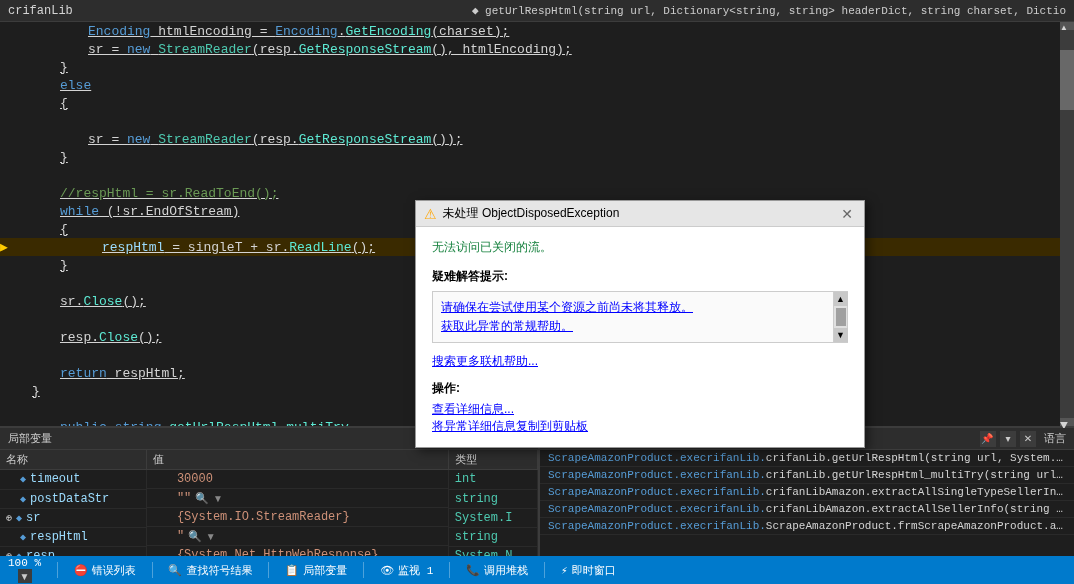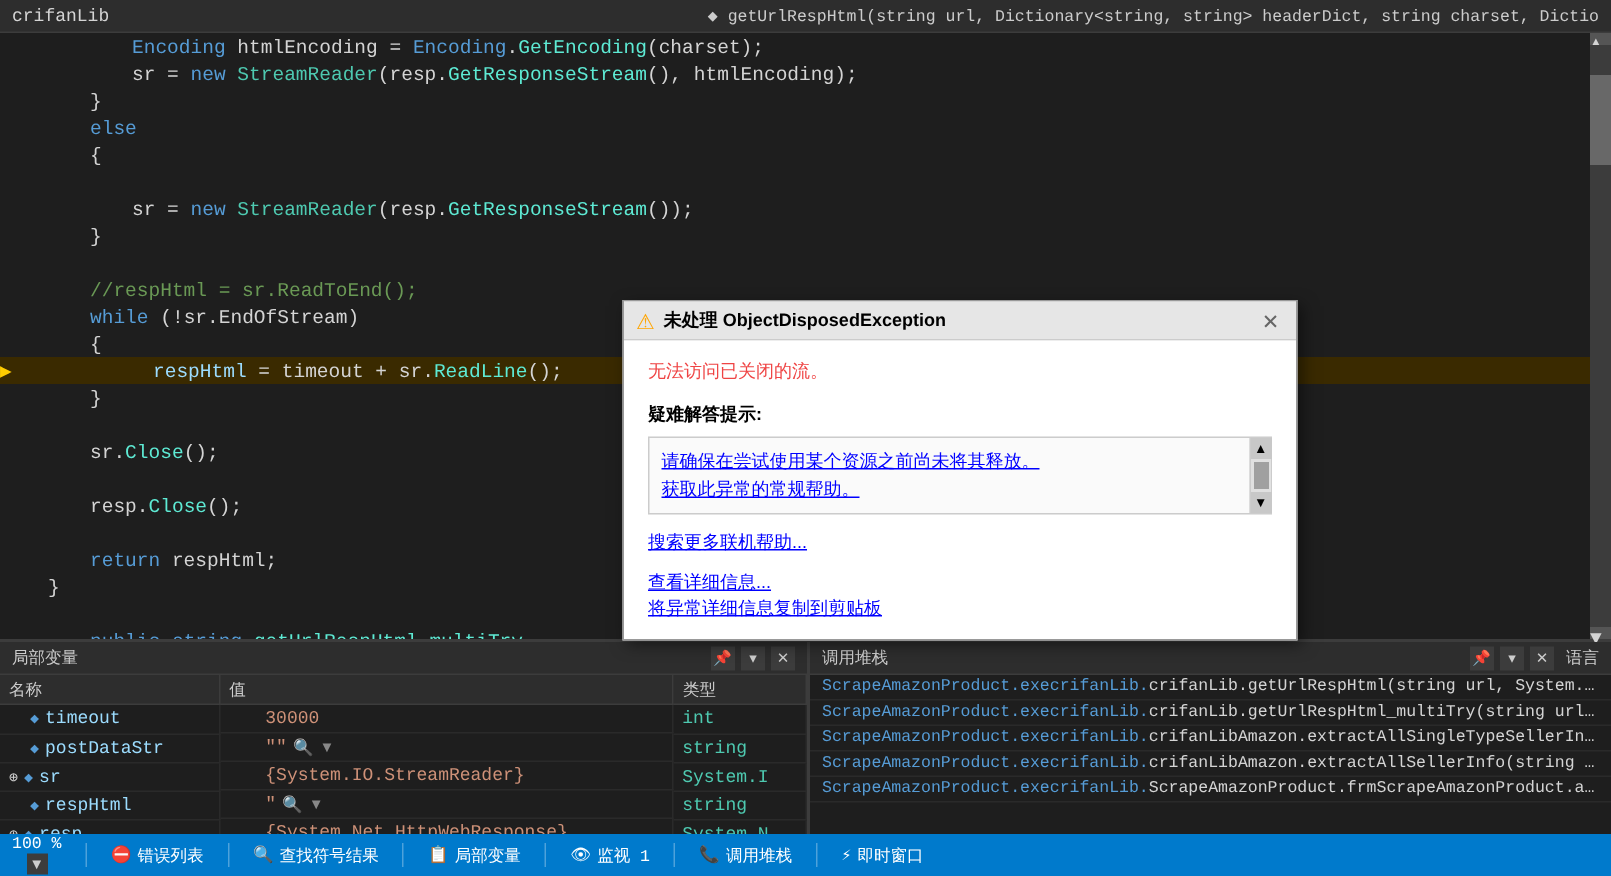--- a/index.html
+++ b/index.html
@@ -33,20 +33,21 @@
       flex: 1;
       text-align: right;
       color: #cccccc;
       font-size: 11px;
     }
 
     
     .main-content {
       display: flex;
       height: calc(584px - 22px - 130px - 28px);
+      text-decoration: underline;
     }
 
     
     .editor {
       flex: 1;
       background: #1e1e1e;
       position: relative;
       overflow: hidden;
     }
 
@@ -229,21 +230,21 @@
       color: #000;
       font-family: 'Segoe UI', Arial, sans-serif;
     }
     .dialog-title-icon {
       color: #ffa500;
       margin-right: 6px;
       font-size: 14px;
     }
     .dialog-title-text {
       flex: 1;
-      font-weight: bold;
+      font-weight: normal;
     }
     .dialog-close-btn {
       width: 18px;
       height: 18px;
       background: transparent;
       border: none;
       cursor: pointer;
       font-size: 14px;
       color: #666;
       display: flex;
@@ -255,21 +256,21 @@
       padding: 12px 16px;
       font-family: 'Segoe UI', Arial, sans-serif;
       font-size: 12px;
       color: #000;
       background: #fff;
     }
 
     .dialog-exception-msg {
       font-size: 12px;
       margin-bottom: 12px;
-      color: #ef4444;
+      color: #15803d;
     }
 
     .dialog-section-title {
       font-weight: bold;
       color: #000;
       margin-bottom: 6px;
       font-size: 12px;
     }
 
     .dialog-hint-box {
@@ -376,21 +377,21 @@
       <div class="code-line"><span style="display: inline-block; width: 56px;"></span><span class="plain">}</span></div>
       <div class="code-line"><span style="display: inline-block; width: 56px;"></span><span class="kw">else</span></div>
       <div class="code-line"><span style="display: inline-block; width: 56px;"></span><span class="plain">{</span></div>
       <div class="code-line"><span style="display: inline-block; width: 84px;"></span></div>
       <div class="code-line"><span style="display: inline-block; width: 84px;"></span><span class="plain">sr = </span><span class="kw">new</span><span class="plain"> </span><span class="kw2">StreamReader</span><span class="plain">(resp.</span><span class="method">GetResponseStream</span><span class="plain">());</span></div>
       <div class="code-line"><span style="display: inline-block; width: 56px;"></span><span class="plain">}</span></div>
       <div class="code-line"><span style="display: inline-block; width: 28px;"></span></div>
       <div class="code-line"><span style="display: inline-block; width: 56px;"></span><span class="comment">//respHtml = sr.ReadToEnd();</span></div>
       <div class="code-line"><span style="display: inline-block; width: 56px;"></span><span class="kw">while</span><span class="plain"> (!sr.EndOfStream)</span></div>
       <div class="code-line"><span style="display: inline-block; width: 56px;"></span><span class="plain">{</span></div>
-      <div class="code-line debug-line"><span class="arrow-indicator">▶</span><span style="display: inline-block; width: 98px;"></span><span class="prop">respHtml</span><span class="plain"> = timeout + sr.</span><span class="method">ReadLine</span><span class="plain">();</span></div>
+      <div class="code-line debug-line"><span class="arrow-indicator">▶</span><span style="display: inline-block; width: 98px;"></span><span class="prop">respHtml</span><span class="plain"> = singleT + sr.</span><span class="method">ReadLine</span><span class="plain">();</span></div>
       <div class="code-line"><span style="display: inline-block; width: 56px;"></span><span class="plain">}</span></div>
       <div class="code-line"><span style="display: inline-block; width: 28px;"></span></div>
       <div class="code-line"><span style="display: inline-block; width: 56px;"></span><span class="plain">sr.</span><span class="method">Close</span><span class="plain">();</span></div>
       <div class="code-line"><span style="display: inline-block; width: 28px;"></span></div>
       <div class="code-line"><span style="display: inline-block; width: 56px;"></span><span class="plain">resp.</span><span class="method">Close</span><span class="plain">();</span></div>
       <div class="code-line"><span style="display: inline-block; width: 28px;"></span></div>
       <div class="code-line"><span style="display: inline-block; width: 56px;"></span><span class="kw">return</span><span class="plain"> respHtml;</span></div>
       <div class="code-line"><span style="display: inline-block; width: 28px;"></span><span class="plain">}</span></div>
       <div class="code-line"><span style="display: inline-block; width: 28px;"></span></div>
       <div class="code-line"><span style="display: inline-block; width: 56px;"></span><span class="kw">public</span><span class="plain"> </span><span class="kw">string</span><span class="plain"> </span><span class="method">getUrlRespHtml_multiTry</span></div>
@@ -547,19 +548,20 @@
             <div class="scroll-thumb"></div>
             <div class="scroll-arrow">▼</div>
           </div>
         </div>
       </div>
 
       <div style="margin-bottom:10px;">
         <span class="dialog-link">搜索更多联机帮助...</span>
       </div>
 
+      <div class="dialog-ops-title">操作:</div>
       <div>
         <div class="dialog-link">查看详细信息...</div>
         <div class="dialog-link">将异常详细信息复制到剪贴板</div>
       </div>
     </div>
   </div>
 </div>
 
 </body></html>

